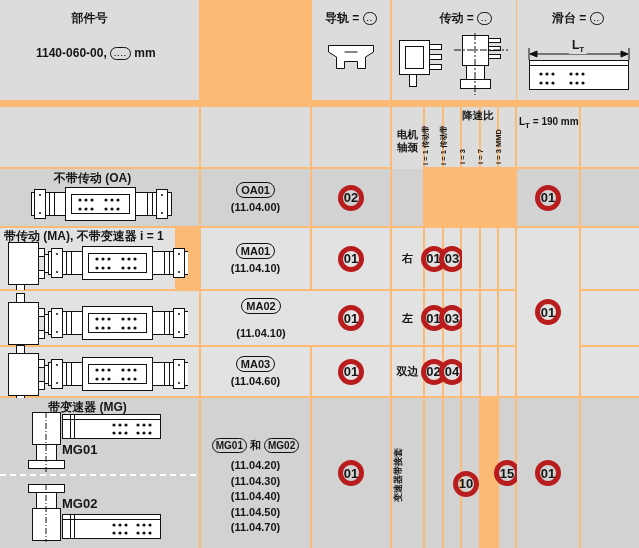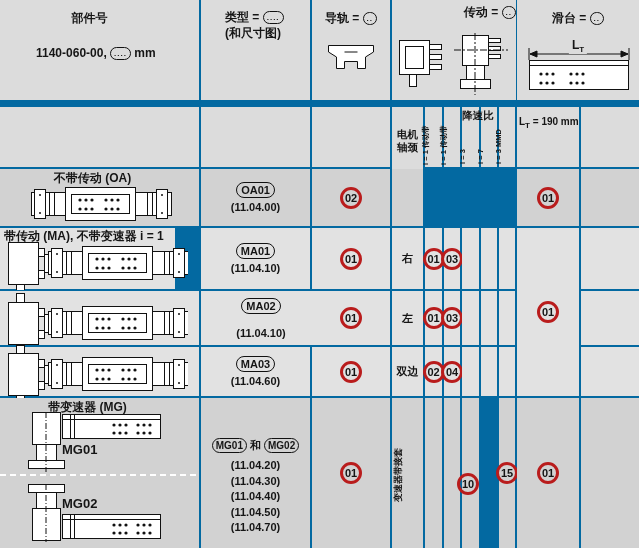--- a/index.html
+++ b/index.html
@@ -1,27 +1,27 @@
 <!DOCTYPE html>
 <html><head>
 <meta charset="utf-8">
 <style>
   html,body{margin:0;padding:0;background:#fff;}
-  #stage{position:relative;width:639px;height:548px;background:#0369a1;overflow:hidden;
+  #stage{position:relative;width:639px;height:548px;background:#fdba74;overflow:hidden;
          font-family:"Liberation Sans",sans-serif;color:#151515;}
   .c{position:absolute;box-sizing:border-box;}
   .hdr{background:#dcdcdc;}
   .dark{background:#d2d2d2;}
   .light{background:#e2e2e2;}
   .ctr{display:flex;align-items:center;justify-content:center;}
   .ttl{font-weight:bold;font-size:12px;}
   .num{font-weight:bold;font-size:11px;}
   .circ{display:inline-flex;align-items:center;justify-content:center;flex:0 0 auto;
-        width:16px;height:16px;border:3px solid #b91c1c;border-radius:50%;
-        font-size:11px;font-weight:bold;letter-spacing:0;}
+        width:16px;height:16px;border:5px solid #b91c1c;border-radius:50%;
+        font-size:13px;font-weight:bold;letter-spacing:0;}
   .stad{display:inline-block;border:1.4px solid #111;border-radius:9px;
         padding:0 4px;font-weight:bold;font-size:11px;line-height:14px;}
   .stad-sm{display:inline-block;border:1.2px solid #111;border-radius:8px;
         padding:0 3px;font-weight:bold;font-size:10px;line-height:13px;}
   .stad-dots{display:inline-block;border:1px solid #111;border-radius:8px;
         padding:0 3px;font-size:8px;font-weight:bold;letter-spacing:1px;line-height:11px;
         vertical-align:1px;}
   .vlab{position:absolute;transform-origin:0 100%;transform:rotate(-90deg);
         white-space:nowrap;font-size:7.5px;font-weight:bold;line-height:9px;}
   .vnote{position:absolute;transform-origin:0 100%;transform:rotate(-90deg);
@@ -73,41 +73,34 @@
 
   <div class="c hdr" style="left:0;top:0;width:199px;height:100px;">
     <div class="ttl abs" style="top:10px;left:0;right:20px;text-align:center;">部件号</div>
     <div class="abs ttl" style="top:46px;left:36px;">
       <span>1140-060-00,</span>
       <span class="stad-dots">....</span>
       <span>mm</span>
     </div>
   </div>
 
-  <div class="c hdr" style="left:201px;top:0;width:109px;height:100px;">
-    <div class="abs ttl" style="top:9px;left:24px;">
-      <span>类型 =</span>
-      <span class="stad-dots">....</span>
-    </div>
-    <div class="abs ttl" style="top:25px;left:24px;">(和尺寸图)</div>
-  </div>
 
   <div class="c hdr" style="left:312px;top:0;width:78px;height:100px;">
     <div class="abs ttl" style="top:10px;left:0;right:0;text-align:center;">
       <span>导轨 =</span>
       <span class="stad-dots">..</span>
     </div>
     <svg class="abs" style="left:15px;top:44px;" width="48" height="26" viewBox="0 0 48 26">
       <path d="M1.5,1.5 H46.5 V8 L38.5,13 V24.5 H30.5 V17.5 H17.5 V24.5 H9.5 V13 L1.5,8 Z" fill="#fff"></path>
       <path d="M17.5,8 H30.5" fill="none"></path>
     </svg>
   </div>
 
   <div class="c hdr" style="left:392px;top:0;width:124px;height:100px;">
-    <div class="abs ttl" style="top:4px;left:0;right:0;text-align:right;margin-left:23px;">
+    <div class="abs ttl" style="top:10px;left:0;right:0;text-align:center;margin-left:23px;">
       <span>传动 =</span>
       <span class="stad-dots">..</span>
     </div>
     <svg class="abs" style="left:5px;top:36px;" width="52" height="60" viewBox="0 0 52 60">
       <rect x="2.5" y="4.5" width="30" height="34" fill="#fff"></rect>
       <rect x="8.5" y="10.5" width="18" height="22" fill="none"></rect>
       <rect x="32.5" y="8.5" width="12" height="5" fill="#fff"></rect>
       <rect x="32.5" y="18.5" width="12" height="5" fill="#fff"></rect>
       <rect x="32.5" y="28.5" width="12" height="5" fill="#fff"></rect>
       <rect x="12.5" y="38.5" width="7" height="12" fill="#fff"></rect>

